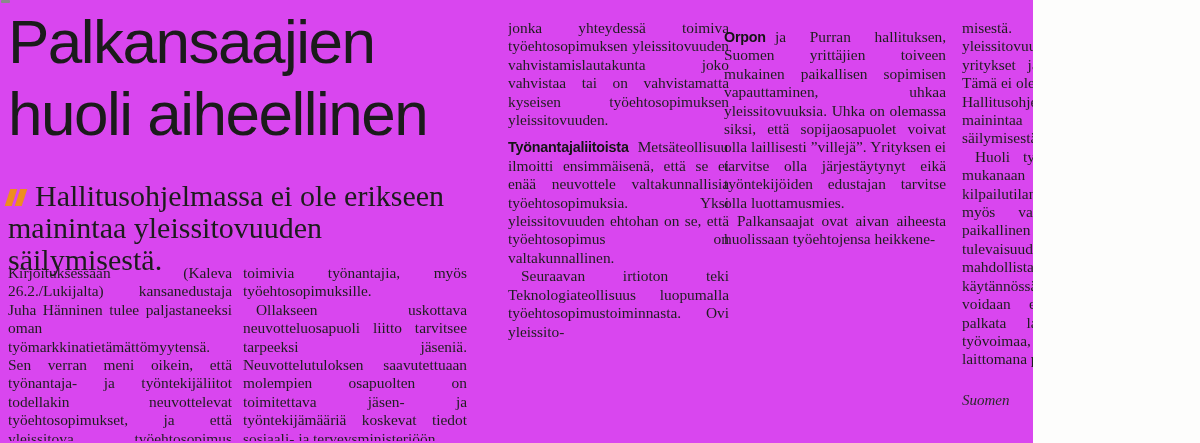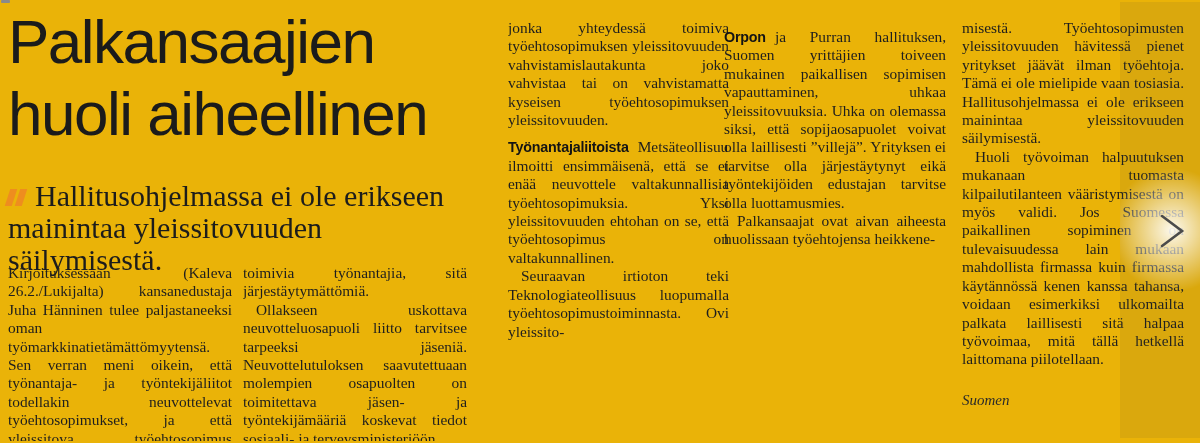--- a/index.html
+++ b/index.html
@@ -1,16 +1,16 @@
 <!DOCTYPE html>
 <html lang="fi"><head>
 <meta charset="utf-8">
 <style>
   html,body{margin:0;padding:0;background:#fdfdfc;}
-  .page{position:relative;width:1200px;height:443px;background:#eab308;overflow:hidden;
+  .page{position:relative;width:1033px;height:443px;background:#d946ef;overflow:hidden;
         font-family:"Liberation Serif","DejaVu Serif",serif;color:#1e1e1e;}
   .corner-mark{position:absolute;left:1px;top:0;width:9px;height:3px;background:#8a8a8a;border-radius:1px;}
 
   .headline{position:absolute;left:8px;top:6px;width:450px;margin:0;
             font-family:"Liberation Sans","DejaVu Sans",sans-serif;
             font-weight:200;font-size:62px;line-height:72px;letter-spacing:-1.5px;color:#1b1b1b;}
   .standfirst{position:absolute;left:8px;top:180px;width:458px;
               font-size:30px;line-height:32px;color:#1c1c1c;}
   .qmark{display:inline-block;margin-right:7px;transform:skewX(-18deg);white-space:nowrap;}
   .qmark i{display:inline-block;width:7px;height:17px;margin-right:3px;background:#ee8d1f;}
@@ -48,21 +48,21 @@
   <h1 class="headline">Palkansaajien huoli aiheellinen</h1>
 
   <div class="standfirst">
     <span class="qmark"><i></i><i></i></span><span>Hallitusohjelmassa ei ole erikseen mainintaa yleissitovuuden säilymisestä.</span>
   </div>
 
   <div class="col colA">
       <p class="">Kirjoituksessaan (Kaleva 26.2./Lukijalta) kansanedustaja Juha Hänninen tulee paljastaneeksi oman työmarkkinatietämättömyytensä. Sen verran meni oikein, että työnantaja- ja työntekijäliitot todellakin neuvottelevat työehtosopimukset, ja että yleissitova työehtosopimus velvoittaa kaikkia alalla</p>
     </div>
   <div class="col colB">
-      <p class="">toimivia työnantajia, sitä järjestäytymättömiä.</p>
+      <p class="">toimivia työnantajia, myös työehtosopimuksille.</p>
       <p class="indent ">Ollakseen uskottava neuvotteluosapuoli liitto tarvitsee tarpeeksi jäseniä. Neuvottelutuloksen saavutettuaan molempien osapuolten on toimitettava jäsen- ja työntekijämääriä koskevat tiedot sosiaali- ja terveysministeriöön,</p>
     </div>
   <div class="col col2">
       <p class="">jonka yhteydessä toimiva työehtosopimuksen yleissitovuuden vahvistamislautakunta joko vahvistaa tai on vahvistamatta kyseisen työehtosopimuksen yleissitovuuden.</p>
       <p class="section"><span class="lead">Työnantajaliitoista</span>Metsäteollisuus ilmoitti ensimmäisenä, että se ei enää neuvottele valtakunnallisia työehtosopimuksia. Yksi yleissitovuuden ehtohan on se, että työehtosopimus on valtakunnallinen.</p>
       <p class="indent ">Seuraavan irtioton teki Teknologiateollisuus luopumalla työehtosopimustoiminnasta. Ovi yleissito-</p>
     </div>
   <div class="col col3">
       <p class="section"><span class="lead">Orpon</span>ja Purran hallituksen, Suomen yrittäjien toiveen mukainen paikallisen sopimisen vapauttaminen, uhkaa yleissitovuuksia. Uhka on olemassa siksi, että sopijaosapuolet voivat olla laillisesti ”villejä”. Yrityksen ei tarvitse olla järjestäytynyt eikä työntekijöiden edustajan tarvitse olla luottamusmies.</p>
       <p class="indent ">Palkansaajat ovat aivan aiheesta huolissaan työehtojensa heikkene-</p>

